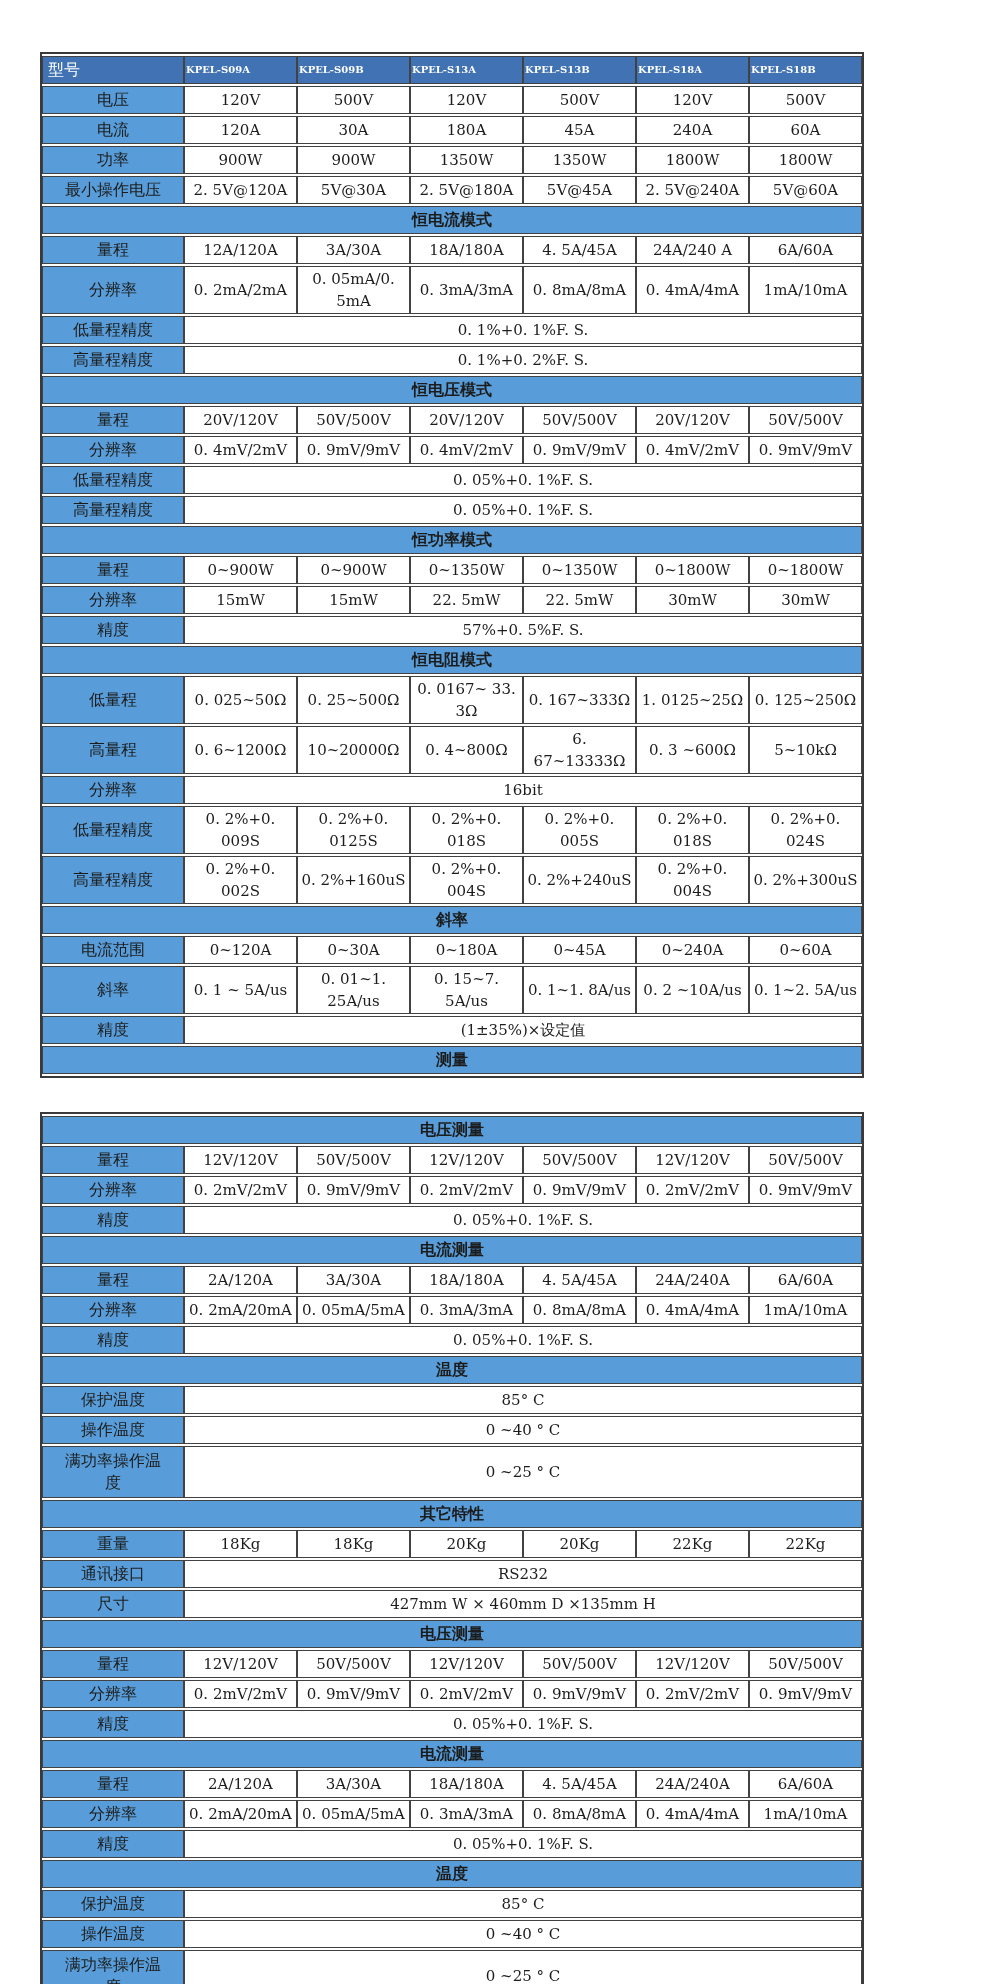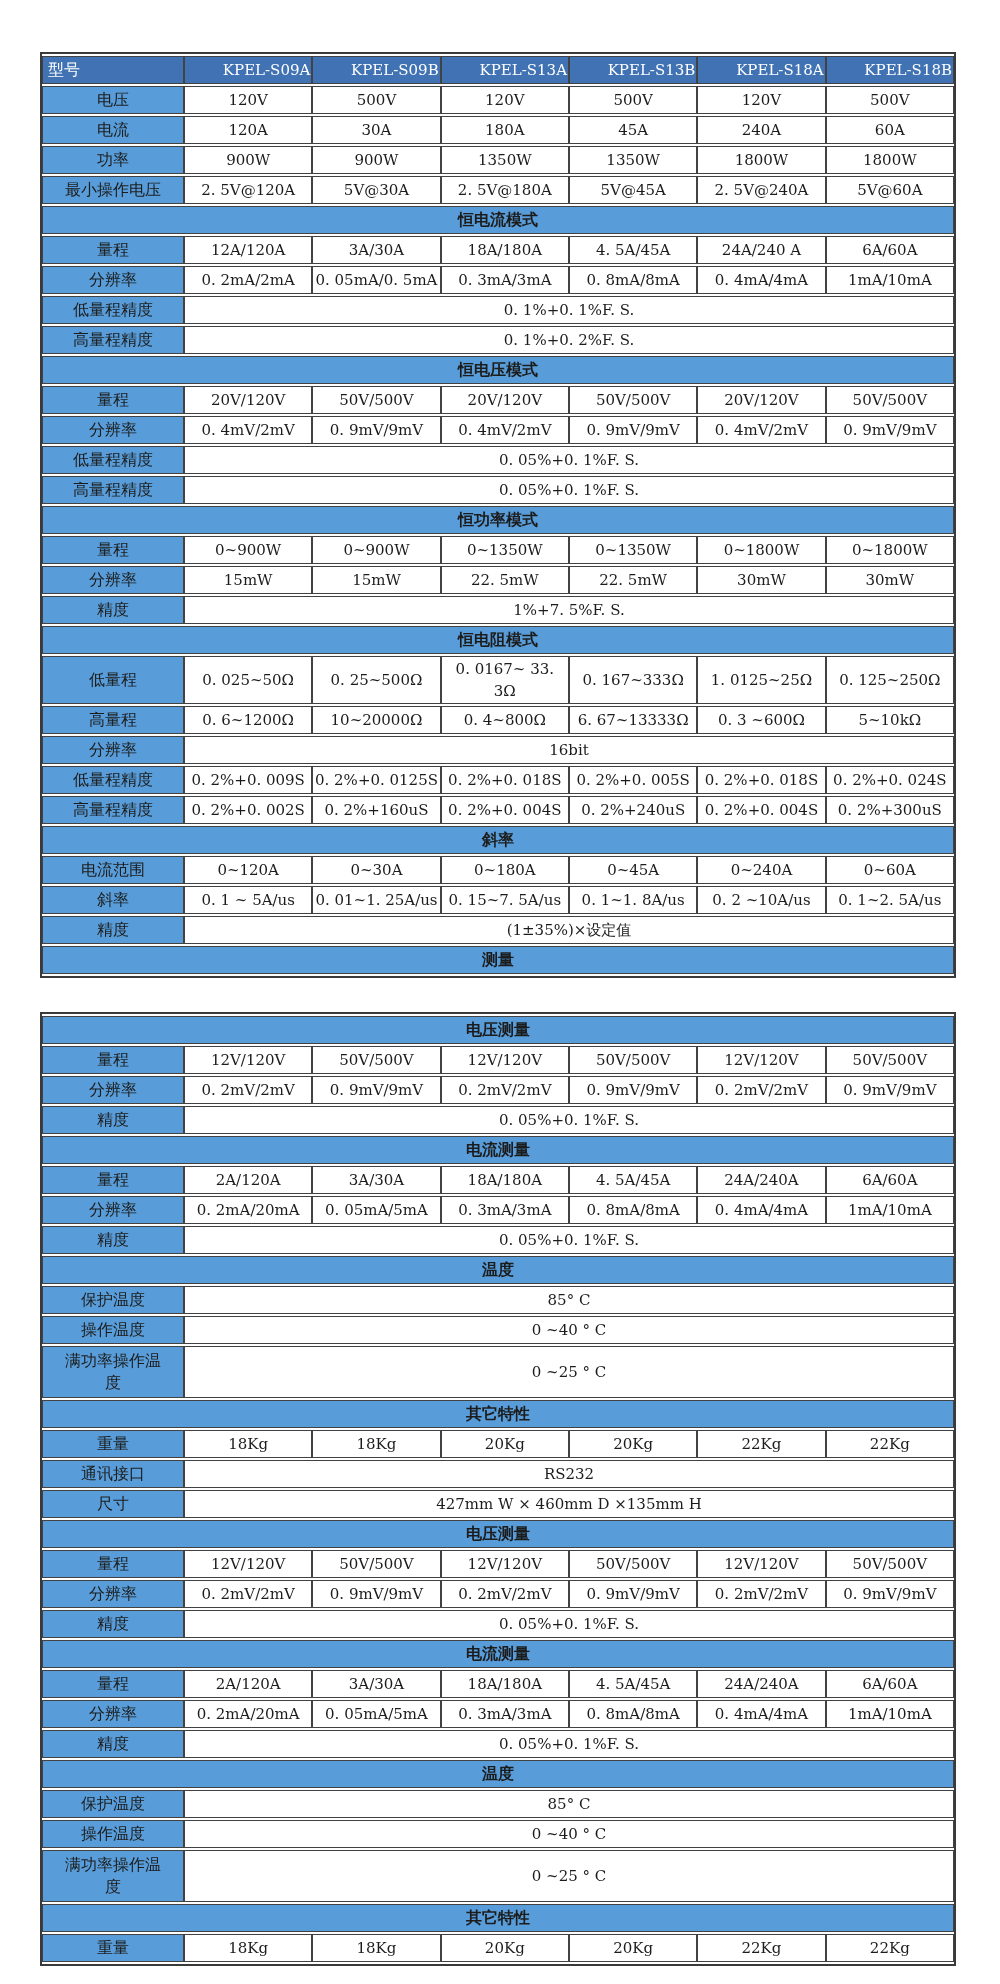--- a/index.html
+++ b/index.html
@@ -23,21 +23,21 @@
   #tables {
     position: absolute;
     left: 40px;
     top: 52px;
     width: 916px;
   }
   table.spec {
     border-collapse: separate;
     border-spacing: 0 2px;
     table-layout: fixed;
-    width: 916px;
+    width: 824px;
     border: 2px solid var(--border-outer, #3a3a3a);
     background: #ffffff;
   }
   #tables table.spec + table.spec { margin-top: 34px; }
   col.col-label { width: 142px; }
   td, th {
     border: 1px solid var(--border-line, #424242);
     height: 24px;
     overflow: hidden;
     line-height: 22px;
@@ -45,23 +45,23 @@
   td.corner {
     background: var(--header-bg, #4173b4);
     color: var(--header-text, #ffffff);
     text-align: left;
     padding: 0 5px;
     font-size: 16px;
   }
   th.model {
     background: var(--header-bg, #4173b4);
     color: var(--header-text, #ffffff);
-    font-size: 15px;
-    font-weight: normal;
-    text-align: right;
+    font-size: 10px;
+    font-weight: bold;
+    text-align: left;
   }
   td.label {
     background: var(--label-bg, #589dd9);
     text-align: center;
     padding: 0 5px;
     font-size: 16px;
     white-space: pre-line;
   }
   td.value {
     background: #ffffff;
@@ -211,21 +211,21 @@
           <td class="label">分辨率</td>
           <td class="value">15mW</td>
           <td class="value">15mW</td>
           <td class="value">22. 5mW</td>
           <td class="value">22. 5mW</td>
           <td class="value">30mW</td>
           <td class="value">30mW</td>
         </tr>
         <tr>
           <td class="label">精度</td>
-          <td class="value" colspan="6">1%+7. 5%F. S.</td>
+          <td class="value" colspan="6">57%+0. 5%F. S.</td>
         </tr>
         <tr>
           <td class="section" colspan="7">恒电阻模式</td>
         </tr>
         <tr>
           <td class="label">低量程</td>
           <td class="value">0. 025~50Ω</td>
           <td class="value">0. 25~500Ω</td>
           <td class="value">0. 0167~ 33. 3Ω</td>
           <td class="value">0. 167~333Ω</td>

